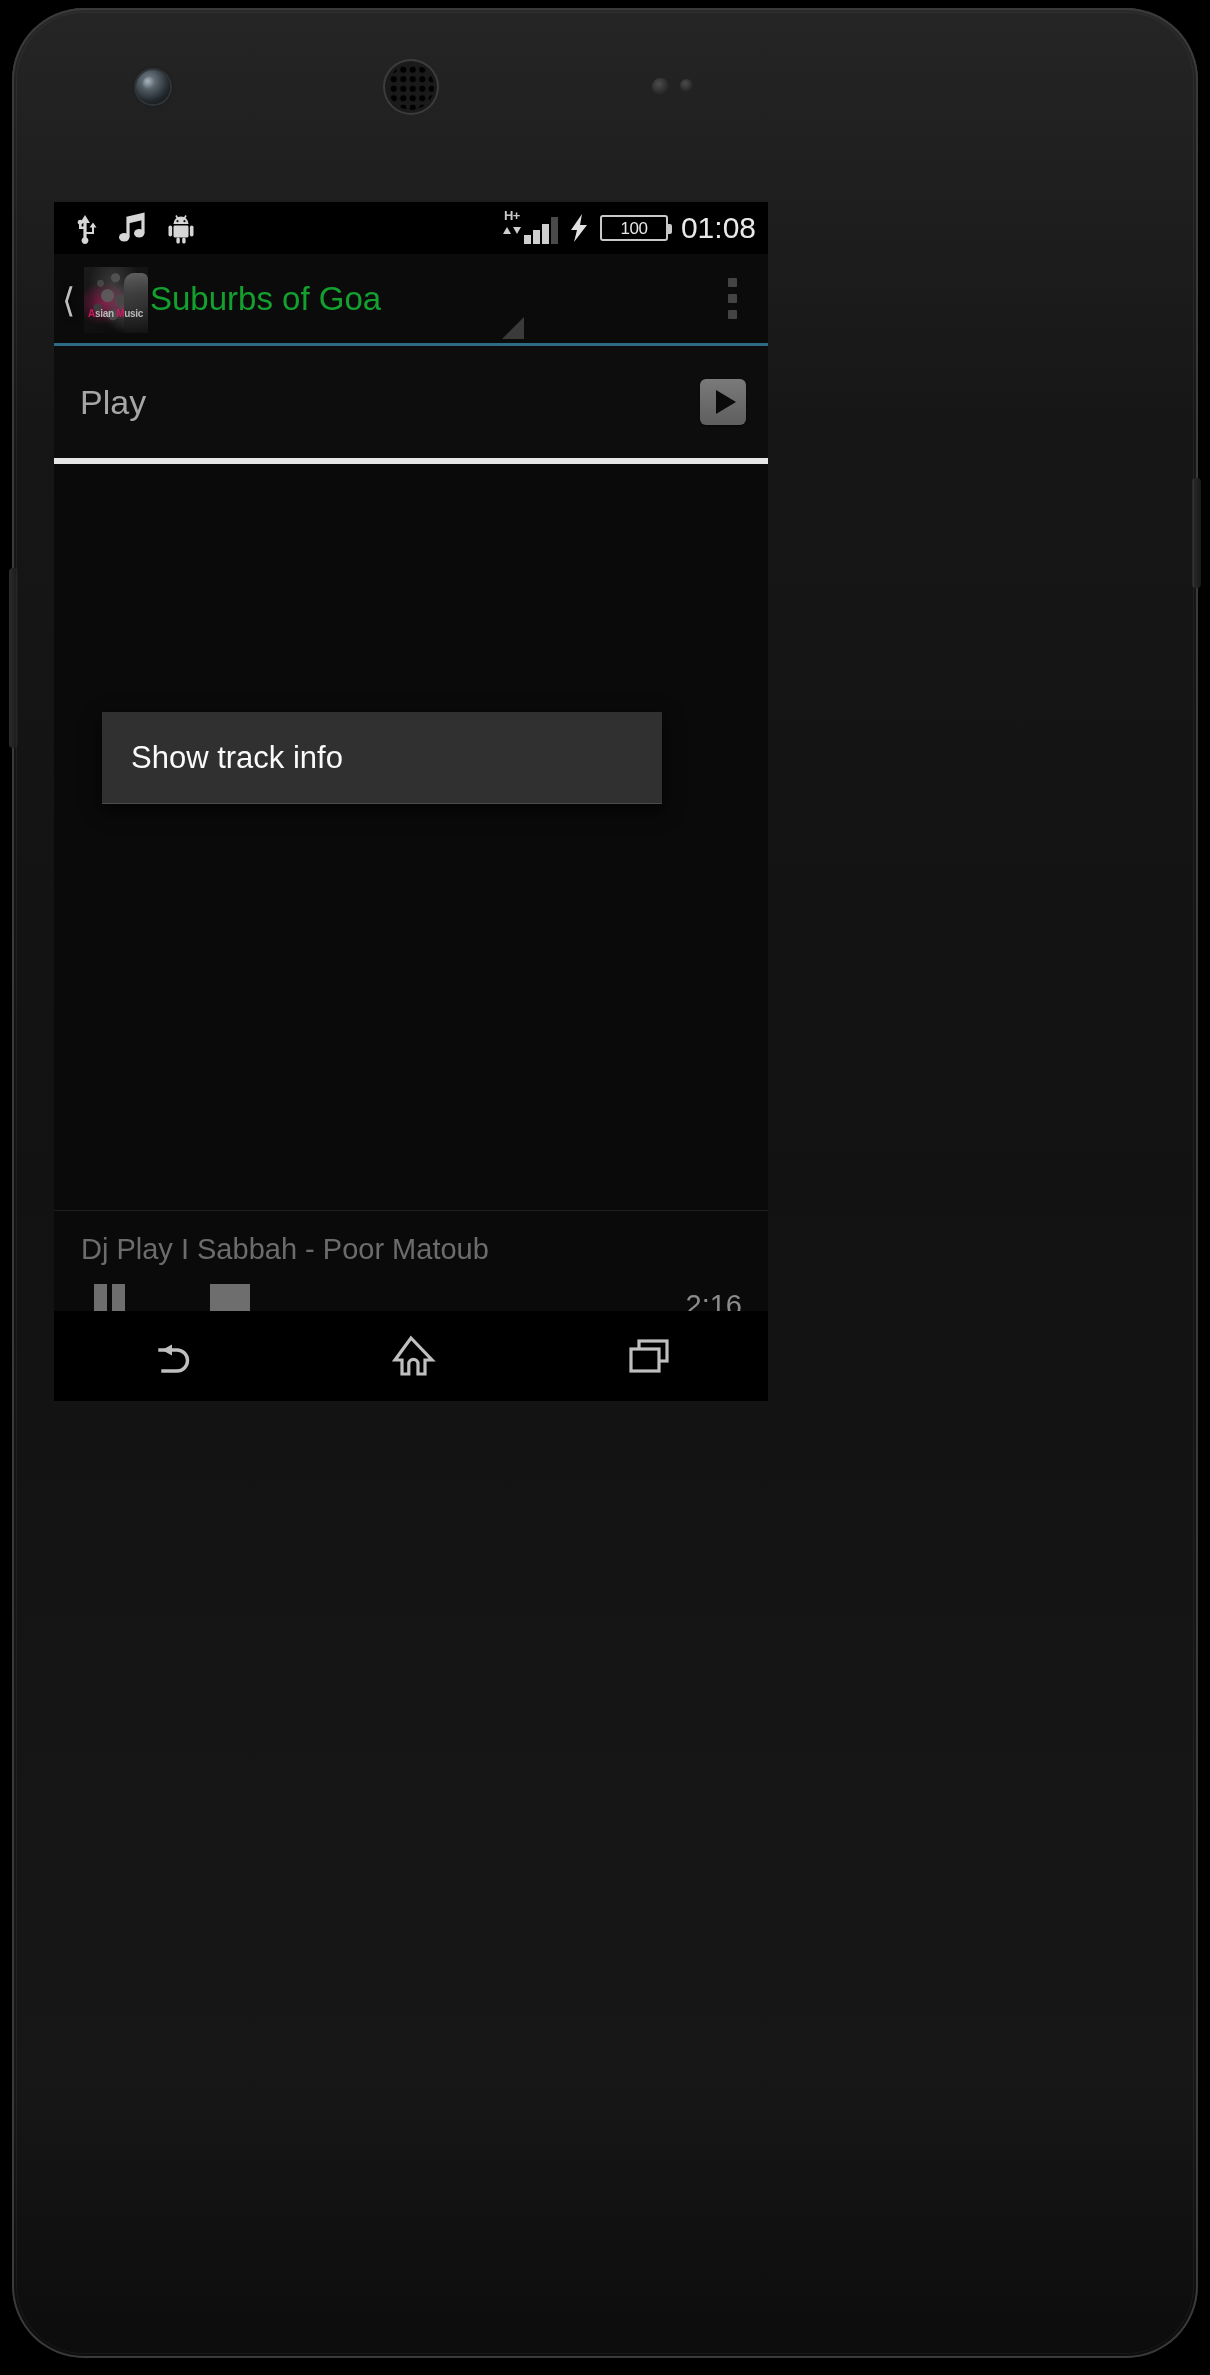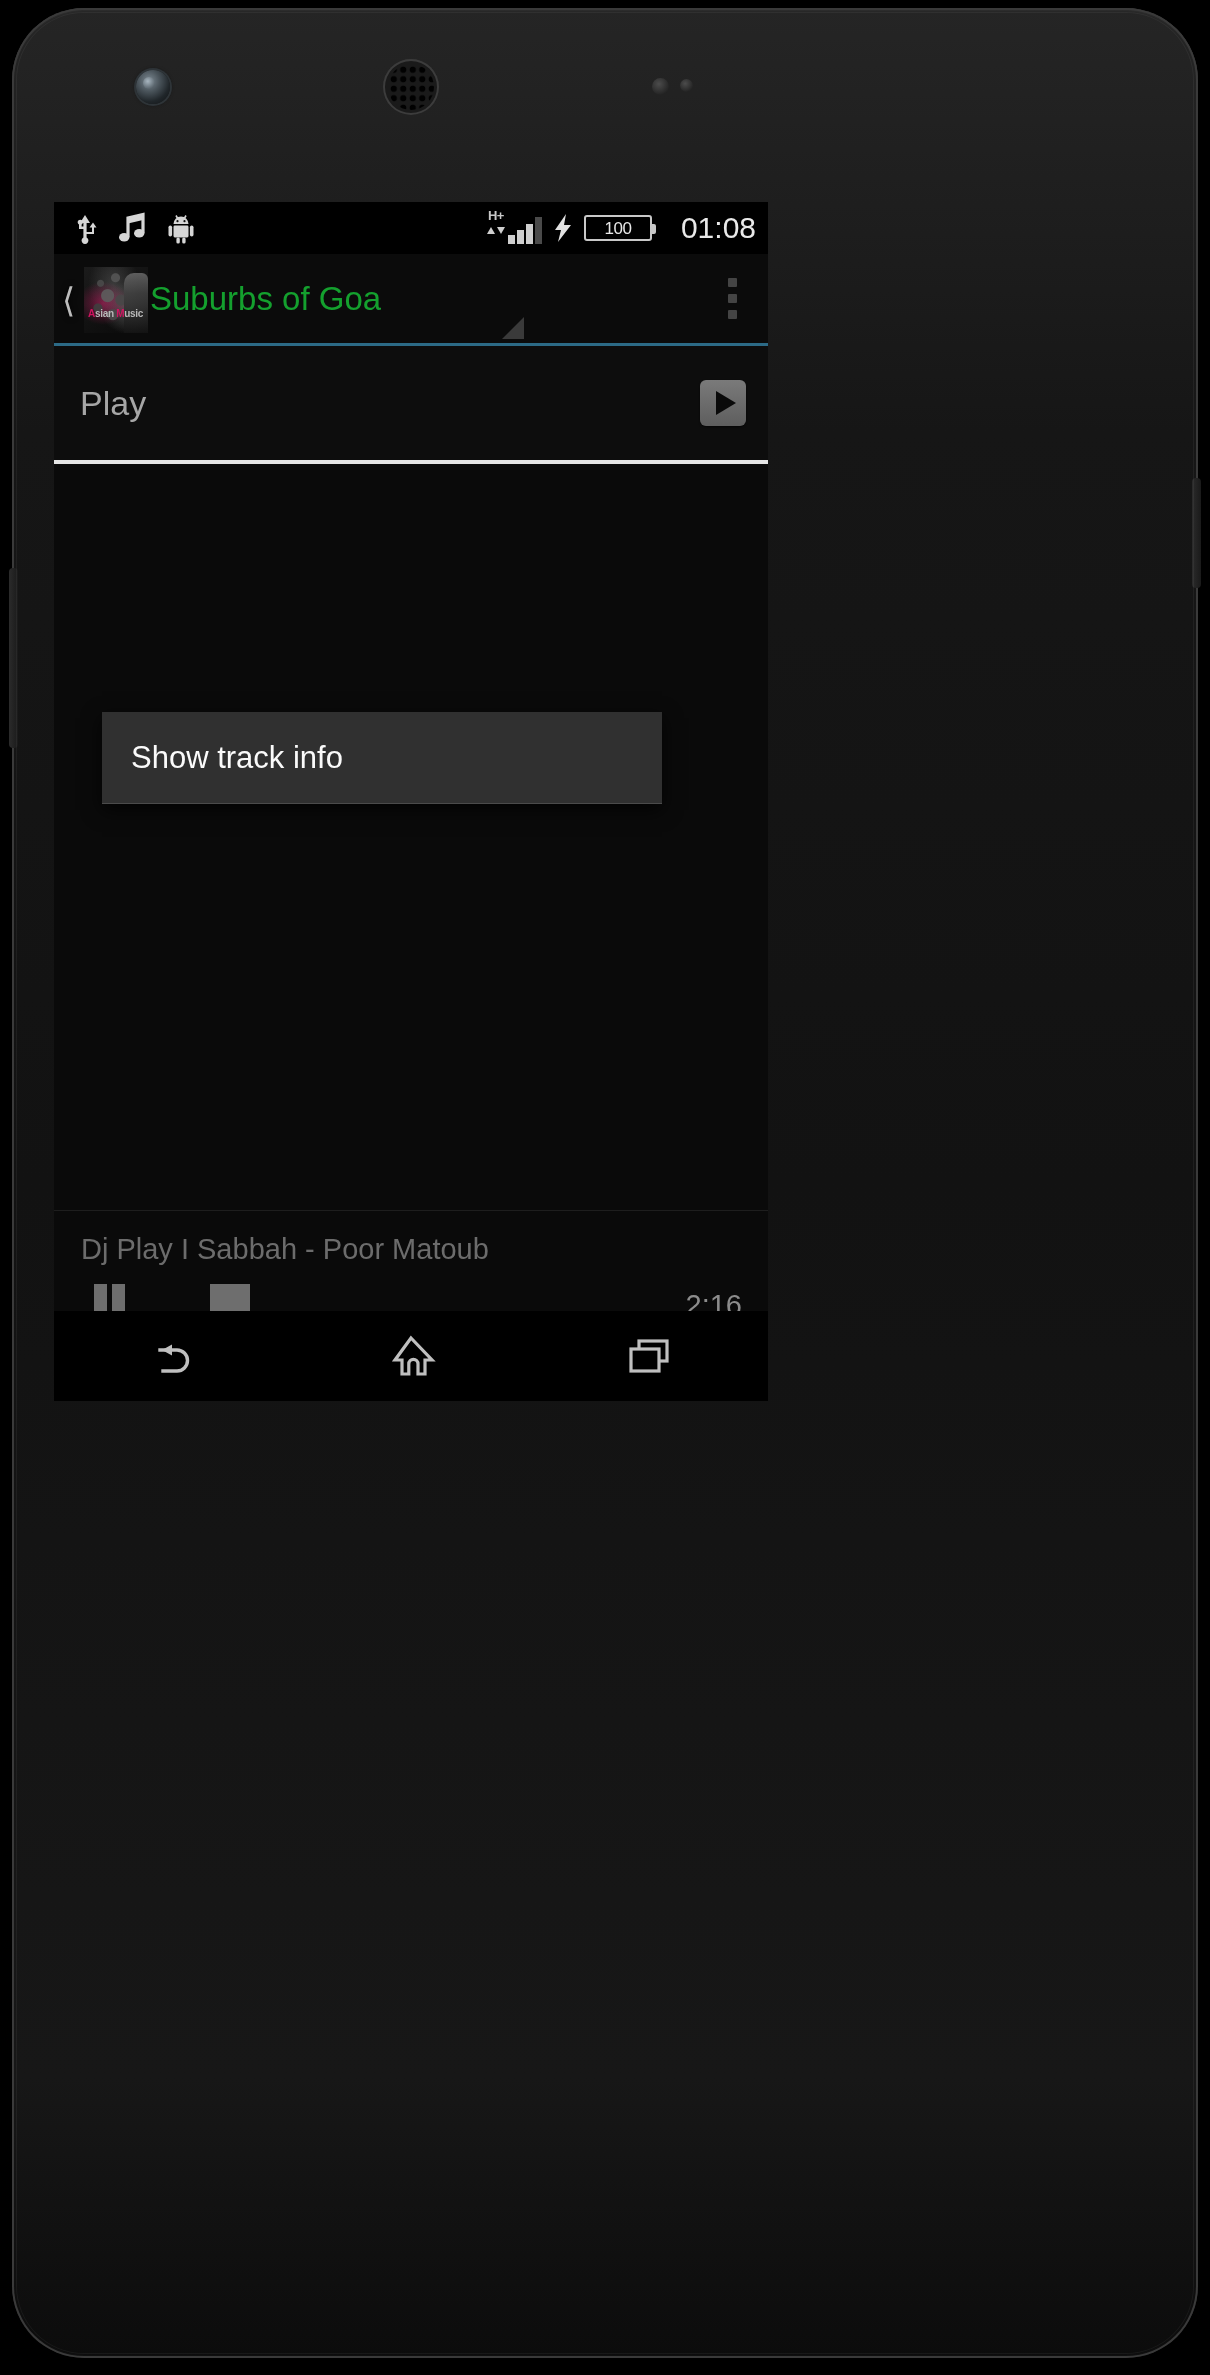--- a/index.html
+++ b/index.html
@@ -111,21 +111,21 @@
     height:26px; min-width:68px;
     border:2px solid #c8c8c8; border-radius:3px;
     padding:1px 4px; justify-content:center;
     position:relative;
   }
   #battery::after{
     content:""; position:absolute; right:-6px; top:7px;
     width:4px; height:10px; background:#c8c8c8; border-radius:0 2px 2px 0;
   }
   #batt-text{ font-size:17px; color:#e8e8e8; letter-spacing:-.5px; line-height:1; }
-  #clock{ font-size:30px; color:#e9e9e9; letter-spacing:0px; margin-left:20px; }
+  #clock{ font-size:30px; color:#e9e9e9; letter-spacing:0px; margin-left:4px; }
 
   
   #appbar{
     position:relative;
     height:92px;
     background:#0b0b0b;
     display:flex; align-items:center;
     border-bottom:3px solid #2c6a86;
   }
   #up-nav{
@@ -190,21 +190,21 @@
     border-bottom:22px solid #3a3a3a;
   }
 
   
   #playrow{
     position:relative;
     height:118px;
     background:#0d0d0d;
     display:flex; align-items:center;
     padding:0 22px 0 26px;
-    border-bottom:4px solid #e5e5e5;
+    border-bottom:6px solid #e5e5e5;
   }
   #play-label{ font-size:34px; color:#a6a6a6; }
   #play-btn{
     margin-left:auto;
     width:46px; height:46px; border-radius:6px;
     background:linear-gradient(180deg,#7a7a7a,#5e5e5e);
     display:flex; align-items:center; justify-content:center;
     box-shadow:0 1px 2px rgba(0,0,0,.6);
   }
   #play-tri{

